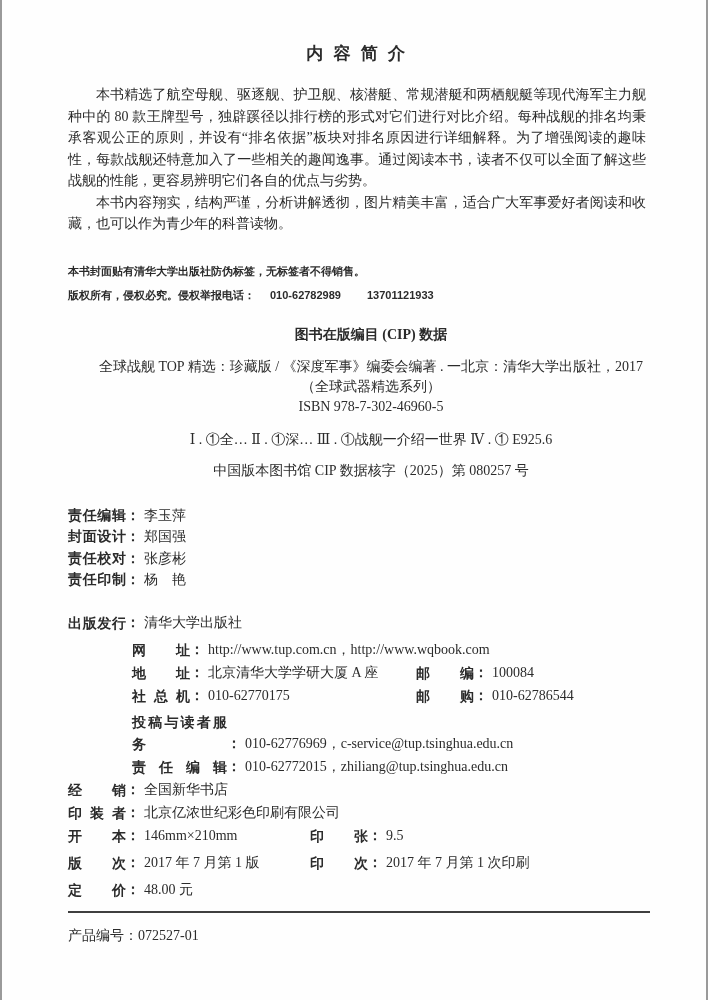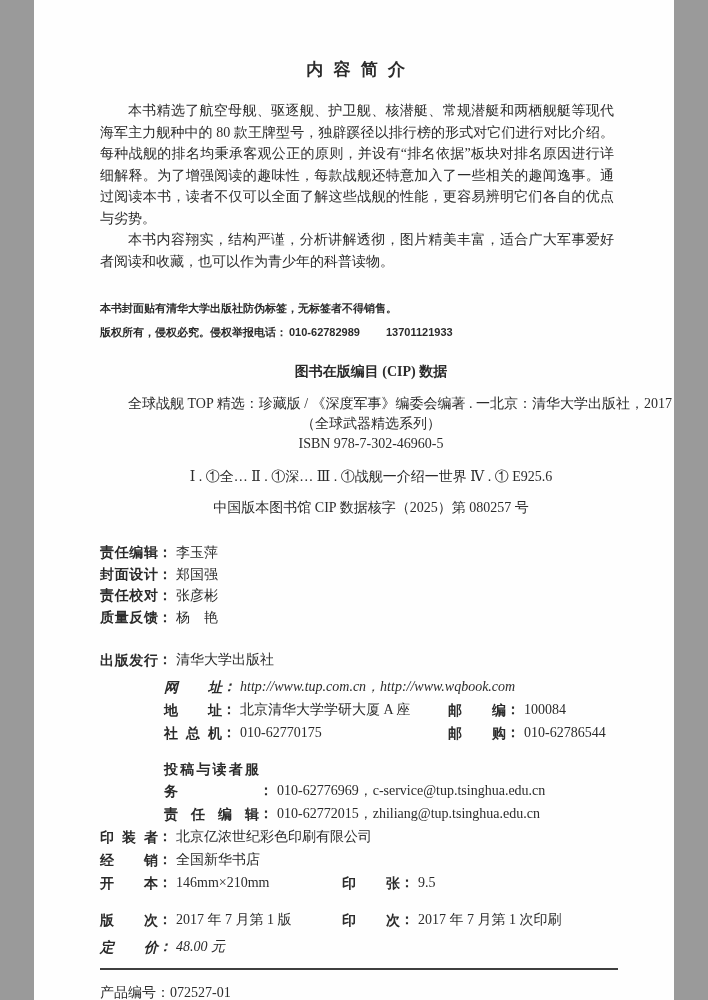--- a/index.html
+++ b/index.html
@@ -1,22 +1,22 @@
 <!DOCTYPE html>
 <html lang="zh"><head>
 <meta charset="utf-8">
 <style>
   html,body{margin:0;padding:0;background:#9a9a9a;}
   .page{
     position:relative;
-    width:640px;height:1000px;
+    width:704px;height:1000px;
     margin:0 auto;
     background:#fefefe;
     box-sizing:border-box;
-    padding:60px 60px 0 66px;
+    padding:44px 60px 0 66px;
     color:#2b2b2b;
     font-family:"Liberation Serif","DejaVu Serif",serif;
     font-size:14px;
     overflow:hidden;
   }
   
   .title{
     margin:0;
     text-align:center;
     font-size:17px;
@@ -29,21 +29,21 @@
   .intro p{
     margin:0;
     text-indent:2em;
     text-align:justify;
     line-height:21.5px;
     font-size:14px;
   }
   
   .notice{margin-top:24px;font-family:"Liberation Sans","DejaVu Sans",sans-serif;font-weight:bold;}
   .notice p{margin:0;line-height:24px;font-size:11px;}
-  .notice .ph1{margin-left:2px;}
+  .notice .ph1{margin-left:15px;}
   .notice .ph2{margin-left:26px;}
   
   .cip{margin-top:18px;padding-left:28px;text-align:center;}
   .cip p{margin:0;line-height:20px;white-space:nowrap;}
   .cip-heading{font-weight:bold;}
   .cip-entry{margin-top:12px !important;}
   .cip-class{margin-top:13px !important;}
   .cip-reg{margin-top:11px !important;}
   
   .lbl{
@@ -61,22 +61,22 @@
   
   .staff{margin-top:24px;}
   .staff p{margin:0;line-height:21.5px;}
   
   .pub{margin-top:20px;}
   .pub-row{position:relative;margin:0;line-height:22px;}
   .pub-row.indent1{padding-left:64px;}
   .pub-row .col2{position:absolute;top:0;}
   .pub-row .col2.far{left:348px;}
   .pub-row .col2.near{left:242px;}
-  .m4{margin-top:4px;font-style:italic;}
-  .m6{margin-top:14px;}
+  .m4{margin-top:4px;}
+  .m6{margin-top:4px;}
   
   .rule{
     margin:10px -4px 0 0;
     border:none;
     border-top:2px solid #3f3f3f;
     height:0;
   }
   .product{margin:12px 0 0 0;line-height:21px;}
 </style>
 </head>
@@ -102,40 +102,40 @@
     <p>（全球武器精选系列）</p>
     <p>ISBN 978-7-302-46960-5</p>
     <p class="cip-class">Ⅰ . ①全… Ⅱ . ①深… Ⅲ . ①战舰一介绍一世界 Ⅳ . ① E925.6</p>
     <p class="cip-reg">中国版本图书馆 CIP 数据核字（2025）第 080257 号</p>
   </section>
 
   <section class="staff">
     <p><span class="lbl">责任编辑</span><span class="sep">：</span><span class="val">李玉萍</span></p>
     <p><span class="lbl">封面设计</span><span class="sep">：</span><span class="val">郑国强</span></p>
     <p><span class="lbl">责任校对</span><span class="sep">：</span><span class="val">张彦彬</span></p>
-    <p><span class="lbl">质量反馈</span><span class="sep">：</span><span class="val">杨　艳</span></p>
+    <p><span class="lbl">责任印制</span><span class="sep">：</span><span class="val">杨　艳</span></p>
   </section>
 
   <section class="pub">
 
     <p class="pub-row"><span class="lbl">出版发行</span><span class="sep">：</span><span class="val">清华大学出版社</span></p>
 
     <p class="pub-row indent1 m4"><span class="lbl">网址</span><span class="sep">：</span><span class="val">http://www.tup.com.cn，http://www.wqbook.com</span></p>
 
     <p class="pub-row indent1"><span class="lbl">地址</span><span class="sep">：</span><span class="val">北京清华大学学研大厦 A 座</span><span class="col2 far"><span class="lbl">邮编</span><span class="sep">：</span><span class="val">100084</span></span></p>
 
     <p class="pub-row indent1"><span class="lbl">社总机</span><span class="sep">：</span><span class="val">010-62770175</span><span class="col2 far"><span class="lbl">邮购</span><span class="sep">：</span><span class="val">010-62786544</span></span></p>
 
     <p class="pub-row indent1 m6"><span class="lbl wide">投稿与读者服务</span><span class="sep">：</span><span class="val">010-62776969，c-service@tup.tsinghua.edu.cn</span></p>
 
     <p class="pub-row indent1"><span class="lbl wide">责任编辑</span><span class="sep">：</span><span class="val">010-62772015，zhiliang@tup.tsinghua.edu.cn</span></p>
 
+    <p class="pub-row"><span class="lbl">经销</span><span class="sep">：</span><span class="val">全国新华书店</span></p>
+
     <p class="pub-row"><span class="lbl">印装者</span><span class="sep">：</span><span class="val">北京亿浓世纪彩色印刷有限公司</span></p>
-
-    <p class="pub-row"><span class="lbl">经销</span><span class="sep">：</span><span class="val">全国新华书店</span></p>
 
     <p class="pub-row"><span class="lbl">开本</span><span class="sep">：</span><span class="val">146mm×210mm</span><span class="col2 near"><span class="lbl">印张</span><span class="sep">：</span><span class="val">9.5</span></span></p>
 
     <p class="pub-row m6"><span class="lbl">版次</span><span class="sep">：</span><span class="val">2017 年 7 月第 1 版</span><span class="col2 near"><span class="lbl">印次</span><span class="sep">：</span><span class="val">2017 年 7 月第 1 次印刷</span></span></p>
 
     <p class="pub-row m4"><span class="lbl">定价</span><span class="sep">：</span><span class="val">48.00 元</span></p>
 
   </section>
 
   <hr class="rule">

